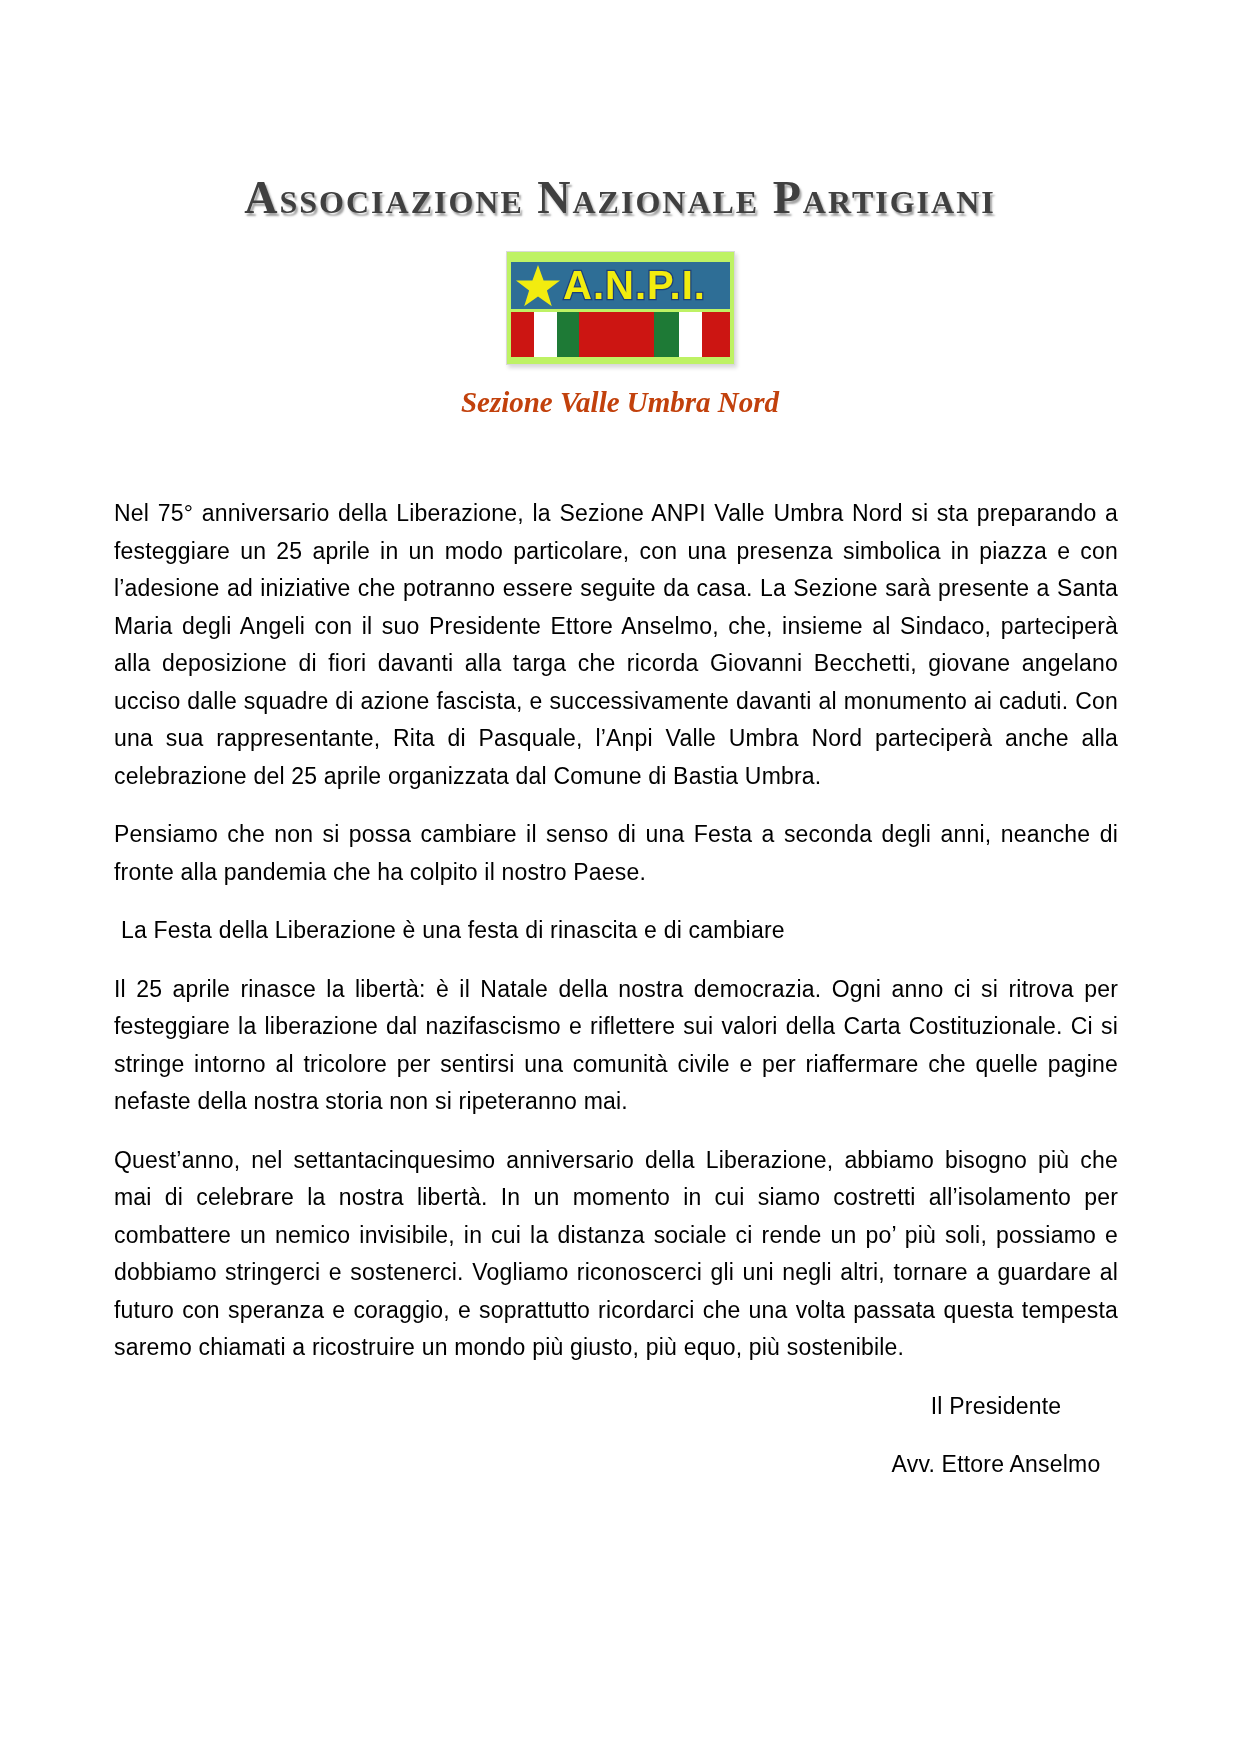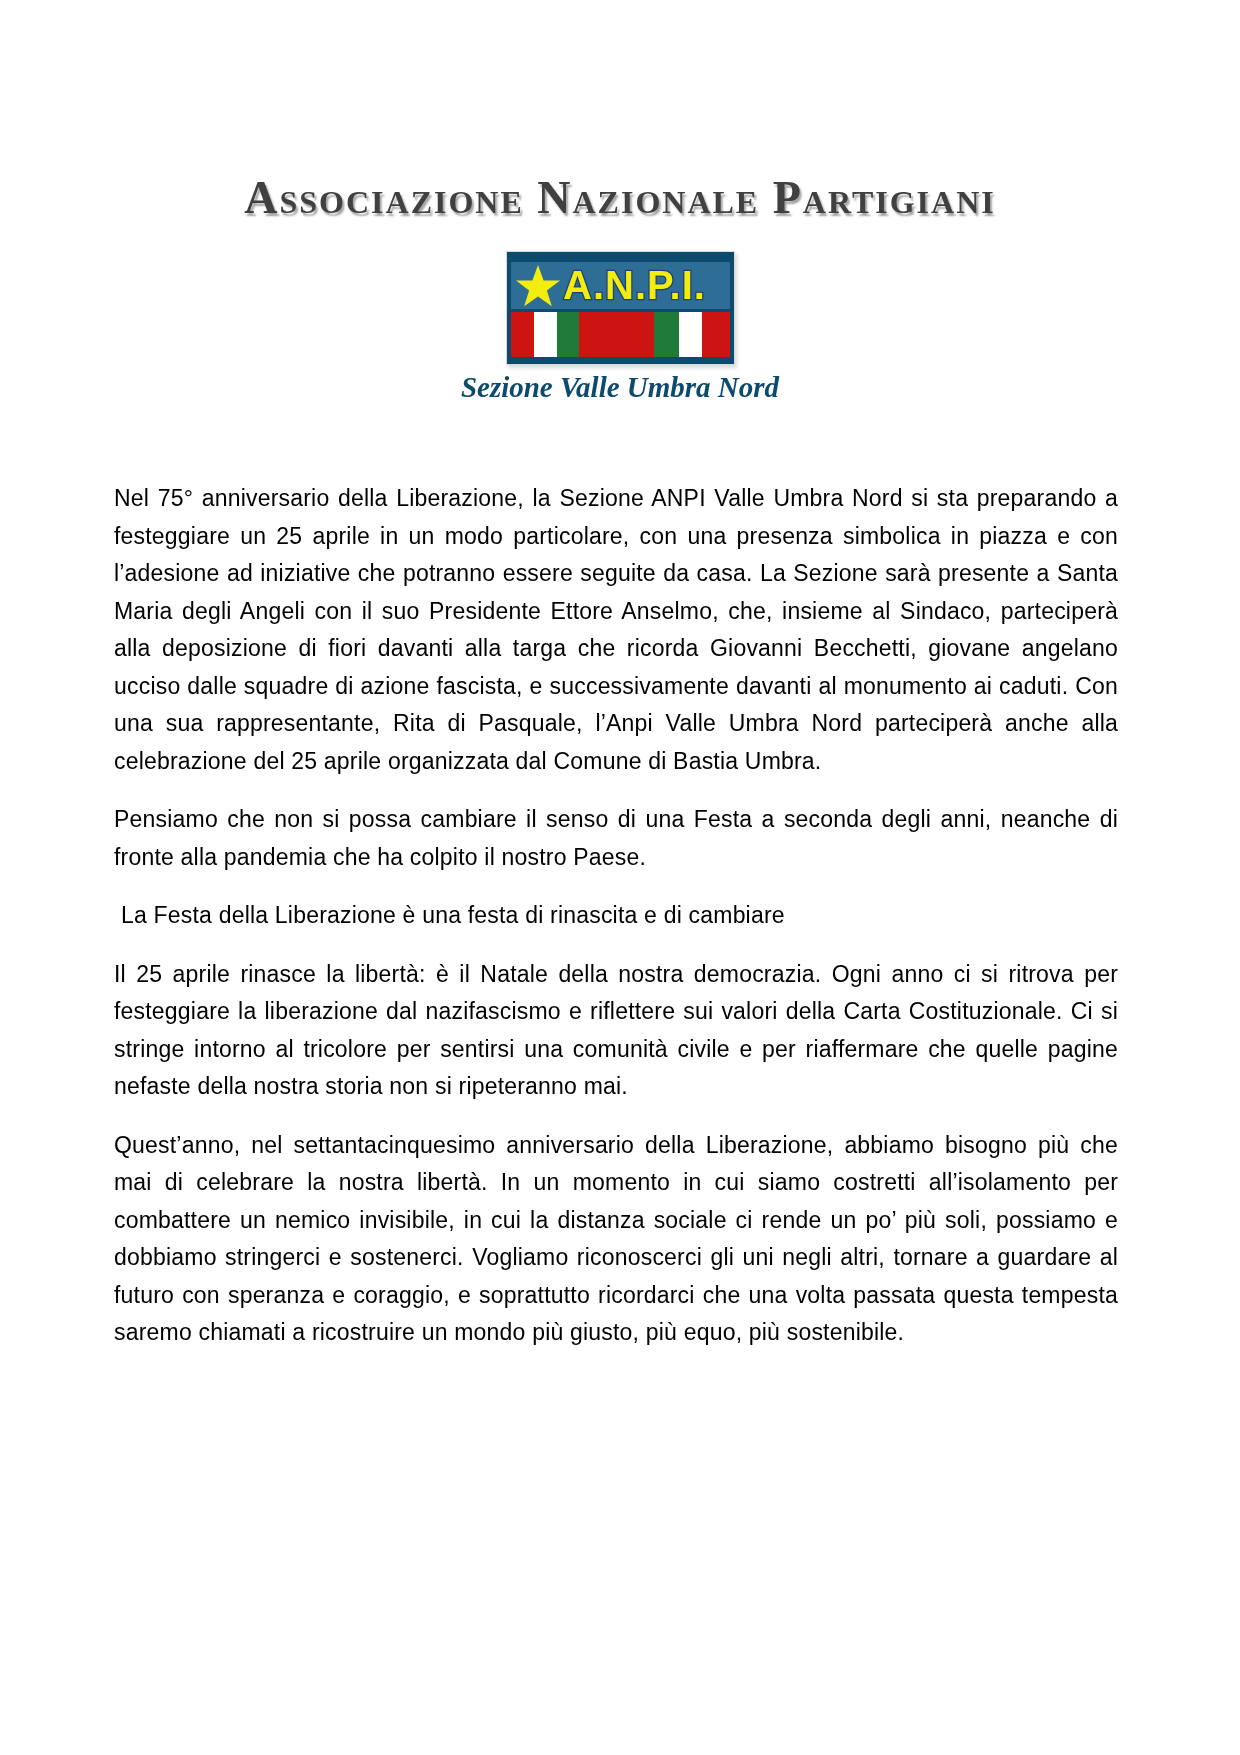--- a/index.html
+++ b/index.html
@@ -28,21 +28,21 @@
     line-height: 56px;
     letter-spacing: 2px;
     color: #404040;
     text-shadow: 2px 3px 2px rgba(90,90,90,0.55);
     margin: 0;
   }
   
   .logo-panel {
     width: 229px;
     margin: 25px auto 0 auto;
-    background: #0c4a6e;
+    background: #bef264;
     border: 1px solid #d9d9d9;
     box-shadow: 2px 3px 4px rgba(0,0,0,0.15);
     padding: 10px 4px 7px 4px;
     box-sizing: border-box;
     text-align: center;
   }
   .logo-band {
     height: 47px;
     background: #2E6E96;
     display: flex;
@@ -58,28 +58,28 @@
   }
   .stripe { height: 100%; }
   .stripe.red   { background: #CC1512; }
   .stripe.white { background: #FFFFFF; }
   .stripe.green { background: #1E7A36; }
   .s1 { width: 23px; } .s2 { width: 23px; } .s3 { width: 22px; }
   .s4 { width: 75px; } .s5 { width: 25px; } .s6 { width: 23px; }
   .s7 { flex: 1; }
   
   .section-subtitle {
-    margin-top: 4px;
+    margin-top: 19px;
     text-align: center;
     font-family: "Liberation Serif", serif;
     font-style: italic;
     font-weight: bold;
     font-size: 29px;
     line-height: 36px;
-    color: #0c4a6e;
+    color: #c2410c;
   }
   
   .doc-body {
     margin: 75px 122px 0 114px; 
     font-size: 23px;
     line-height: 37.5px;
     letter-spacing: 0.2px;
     color: #000000;
   }
   .doc-body p {
@@ -132,13 +132,17 @@
   <div class="section-subtitle">Sezione Valle Umbra Nord</div>
 </header>
 
 <main class="doc-body">
   <p>Nel 75° anniversario della Liberazione, la Sezione ANPI Valle Umbra Nord si sta preparando a festeggiare un 25 aprile in un modo particolare, con una presenza simbolica in piazza e con l’adesione ad iniziative che potranno essere seguite da casa. La Sezione sarà presente a Santa Maria degli Angeli con il suo Presidente Ettore Anselmo, che, insieme al Sindaco, parteciperà alla deposizione di fiori davanti alla targa che ricorda Giovanni Becchetti, giovane angelano ucciso dalle squadre di azione fascista, e successivamente davanti al monumento ai caduti. Con una sua rappresentante, Rita di Pasquale, l’Anpi Valle Umbra Nord parteciperà anche alla celebrazione del 25 aprile organizzata dal Comune di Bastia Umbra.</p>
   <p>Pensiamo che non si possa cambiare il senso di una Festa a seconda degli anni, neanche di fronte alla pandemia che ha colpito il nostro Paese.</p>
   <p class="center-line">La Festa della Liberazione è una festa di rinascita e di cambiare</p>
   <p>Il 25 aprile rinasce la libertà: è il Natale della nostra democrazia. Ogni anno ci si ritrova per festeggiare la liberazione dal nazifascismo e riflettere sui valori della Carta Costituzionale. Ci si stringe intorno al tricolore per sentirsi una comunità civile e per riaffermare che quelle pagine nefaste della nostra storia non si ripeteranno mai.</p>
   <p>Quest’anno, nel settantacinquesimo anniversario della Liberazione, abbiamo bisogno più che mai di celebrare la nostra libertà. In un momento in cui siamo costretti all’isolamento per combattere un nemico invisibile, in cui la distanza sociale ci rende un po’ più soli, possiamo e dobbiamo stringerci e sostenerci. Vogliamo riconoscerci gli uni negli altri, tornare a guardare al futuro con speranza e coraggio, e soprattutto ricordarci che una volta passata questa tempesta saremo chiamati a ricostruire un mondo più giusto, più equo, più sostenibile.</p>
 
+  <div class="signature">
+    <p>Il Presidente</p>
+    <p>Avv. Ettore Anselmo</p>
+  </div>
 </main>
 
 </body></html>

